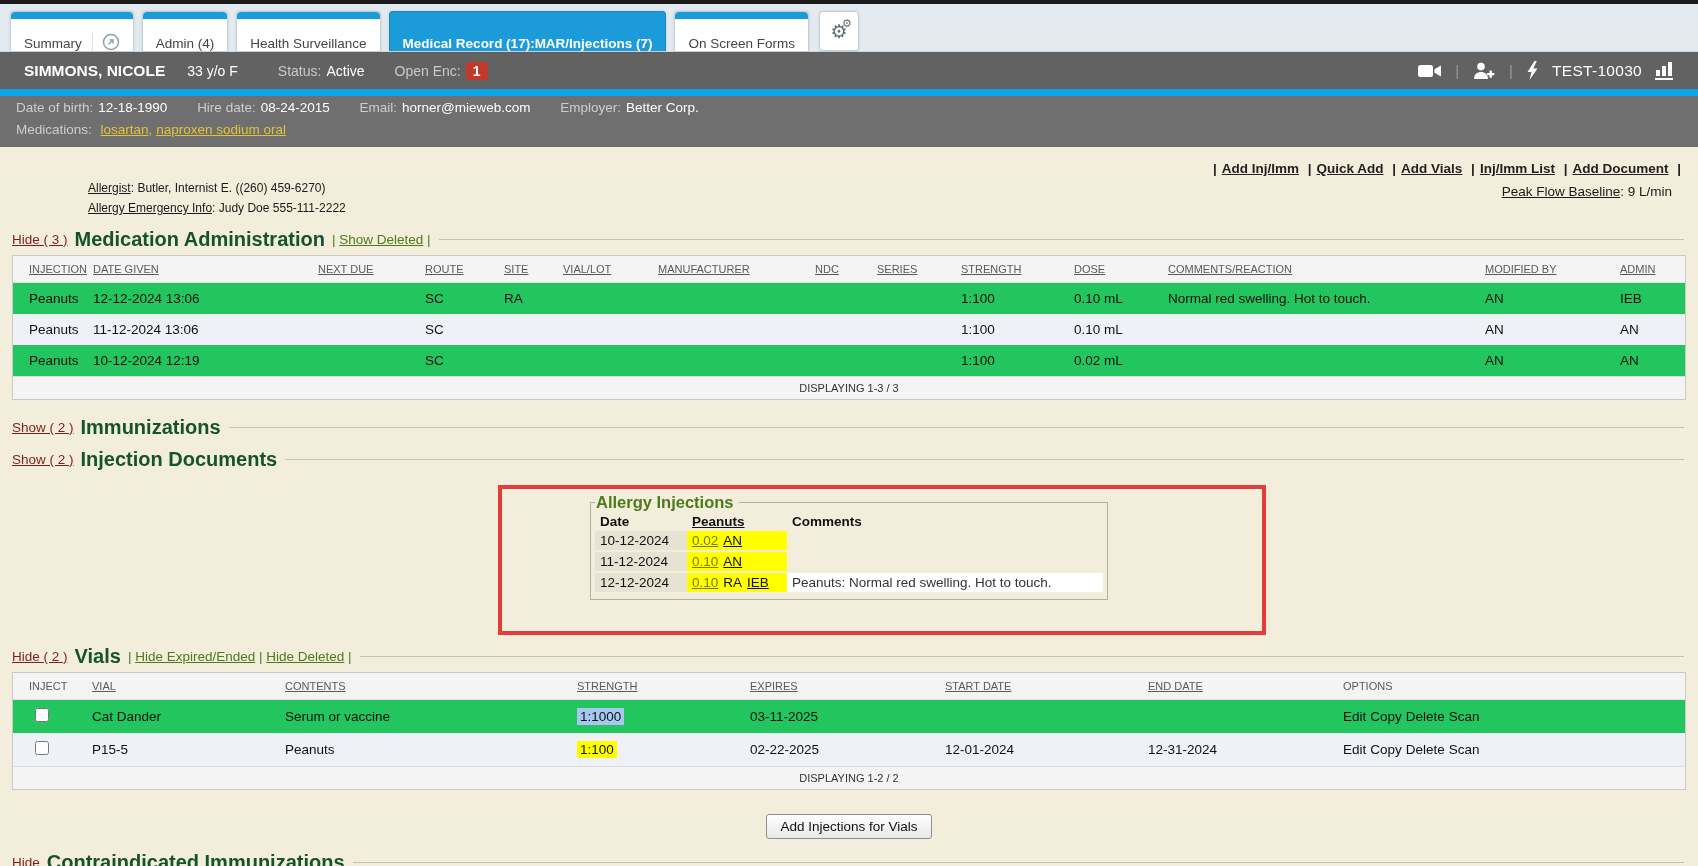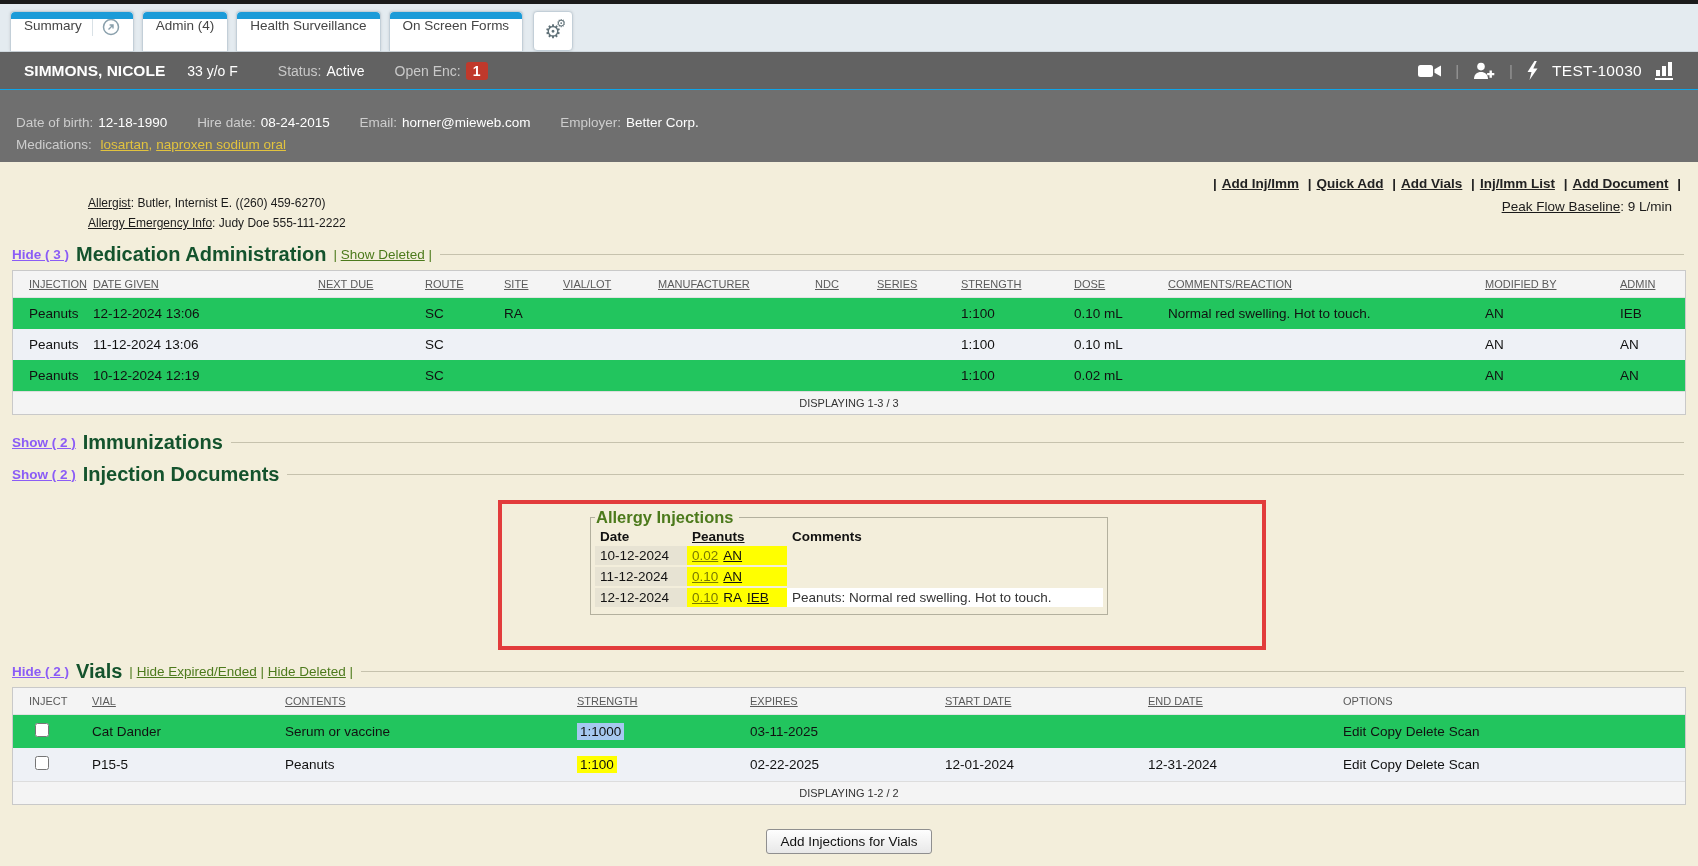--- a/index.html
+++ b/index.html
@@ -12,21 +12,21 @@
   
   .topstrip{height:4px;background:#1b1b1b;}
   .tabbar{
     background:#e4ebf0;height:48px;box-sizing:border-box;
     display:flex;align-items:flex-end;gap:8px;padding:0 0 0 10px;
     border-bottom:1px solid #cfd8de;
   }
   .tab{
     background:#fff;border:1px solid #c3cfd8;border-bottom:none;
     border-radius:4px 4px 0 0;height:40px;box-sizing:border-box;
-    display:flex;align-items:flex-start;padding:6px 13px 0 13px;
+    display:flex;align-items:flex-end;padding:6px 13px 0 13px;
     font-size:13.5px;color:#454545;position:relative;cursor:pointer;
     box-shadow:0 0 3px rgba(0,0,0,.12);
   }
   .tab::before{
     content:"";position:absolute;top:0;left:0;right:0;height:7px;
     background:#1b9bd8;border-radius:4px 4px 0 0;
   }
   .tab.active{background:#1b9bd8;color:#fff;font-weight:bold;border-color:#168bc4;}
   .tab .tab-sep{
     border-left:1px solid #d9e1e6;margin-left:10px;padding-left:9px;
@@ -52,41 +52,41 @@
   .p-val{color:#fff;margin-right:30px;}
   .enc-badge{
     background:#c0392b;color:#fff;font-weight:bold;font-size:14px;
     border-radius:3px;padding:1px 7px;cursor:pointer;
   }
   .pbar-icons{margin-left:auto;display:flex;align-items:center;gap:13px;}
   .icon-sep{color:#9a9a9a;font-size:15px;}
   .p-id{font-size:15.5px;letter-spacing:.3px;}
   .ic{display:flex;align-items:center;cursor:pointer;}
   .pbar2{
-    background:#6f6f6f;color:#fff;padding:22px 16px 6px;font-size:13.5px;
-    border-top:1px solid #0ea5e9;line-height:22px;
+    background:#6f6f6f;color:#fff;padding:1px 16px 6px;font-size:13.5px;
+    border-top:7px solid #0ea5e9;line-height:22px;
   }
   .p2-label{color:#cdcdcd;margin-right:5px;}
   .p2-val{color:#fff;margin-right:26px;}
   .med-link{color:#e2c33e;text-decoration:underline;cursor:pointer;}
   .med-comma{color:#e2c33e;}
   
   .content{padding:0 12px;}
   .links-row{text-align:right;font-size:13.5px;margin-top:14px;color:#222;}
   .links-row a{color:#222;text-decoration:underline;font-weight:bold;cursor:pointer;}
   .lr-pipe{margin:0 5px;color:#222;font-weight:bold;}
   .info-flex{display:flex;justify-content:space-between;margin-top:2px;}
   .allergist-block{margin-left:76px;font-size:12px;color:#1a1a1a;line-height:20px;}
   .allergist-block a{color:#1a1a1a;text-decoration:underline;cursor:pointer;}
   .peak-flow{font-size:13.5px;color:#1a1a1a;margin-top:6px;padding-right:14px;}
   .peak-flow a{color:#1a1a1a;text-decoration:underline;cursor:pointer;}
   
   .sec{display:flex;align-items:center;margin-top:10px;}
   .sec a.toggle{
-    color:#8b5cf6;font-weight:bold;font-size:13.5px;text-decoration:underline;
+    color:#7f1d1d;font-weight:normal;font-size:13.5px;text-decoration:underline;
     margin-right:7px;cursor:pointer;white-space:nowrap;
   }
   .sec .sec-title{color:#14532d;font-weight:bold;font-size:20px;white-space:nowrap;}
   .sec .sec-extra{color:#4c7a1c;font-size:13.5px;margin-left:7px;white-space:nowrap;}
   .sec .sec-extra a{color:#4c7a1c;text-decoration:underline;cursor:pointer;}
   .sec .rule{flex:1;border-top:1px solid #c6c2ad;margin-left:8px;margin-right:2px;}
   
   .tbl-wrap{border:1px solid #c9c9c9;background:#22c55e;margin-top:4px;}
   table.data{width:100%;border-collapse:collapse;table-layout:fixed;font-size:13.5px;color:#111;}
   table.data thead th{
@@ -149,20 +149,23 @@
           <circle cx="9" cy="9" r="7.5" fill="none" stroke="#8aa0ac" stroke-width="1.5"></circle>
           <path d="M6.5 11.5 L11 7 M7.6 7 h3.4 v3.4" fill="none" stroke="#8aa0ac" stroke-width="1.4"></path>
         </svg>
     </span>
   </div>
   <div class="tab">
     <span>Admin (4)</span>
   </div>
   <div class="tab">
     <span>Health Surveillance</span>
+  </div>
+  <div class="tab active">
+    <span>Medical Record (17):MAR/Injections (7)</span>
   </div>
   <div class="tab">
     <span>On Screen Forms</span>
   </div>
   <div class="gear-btn">
     <span class="gear-main">⚙</span>
     <span class="gear-small">⚙</span>
   </div>
 </div>
 

